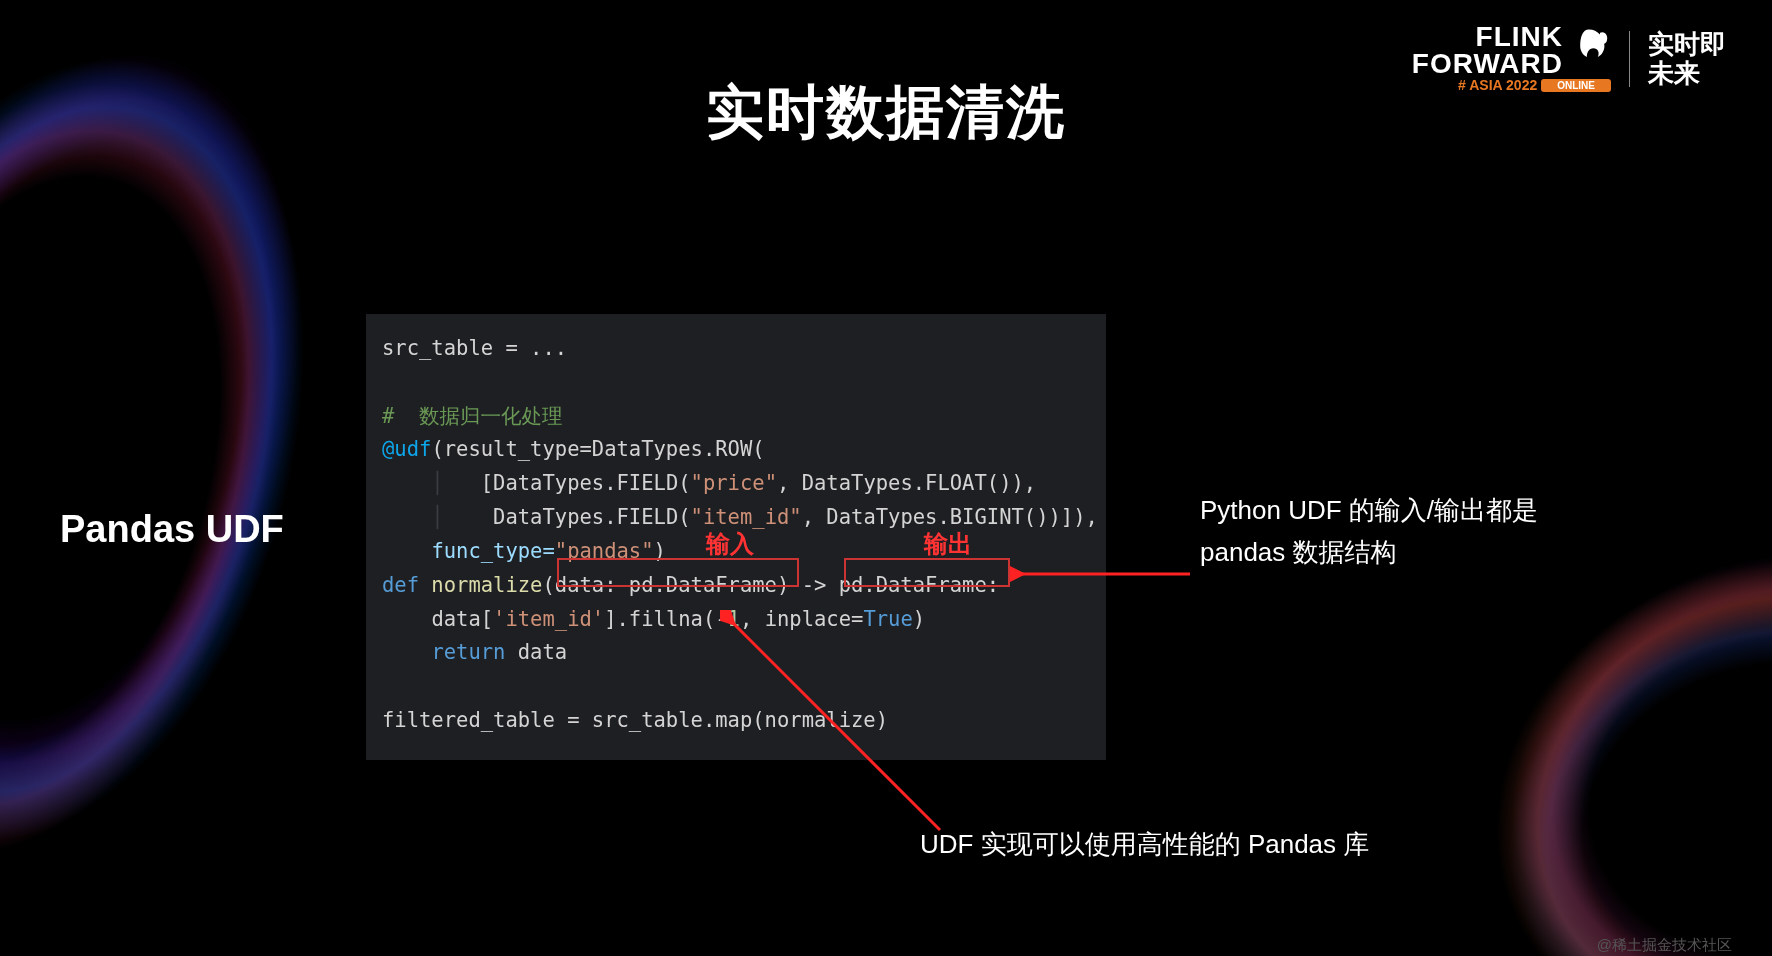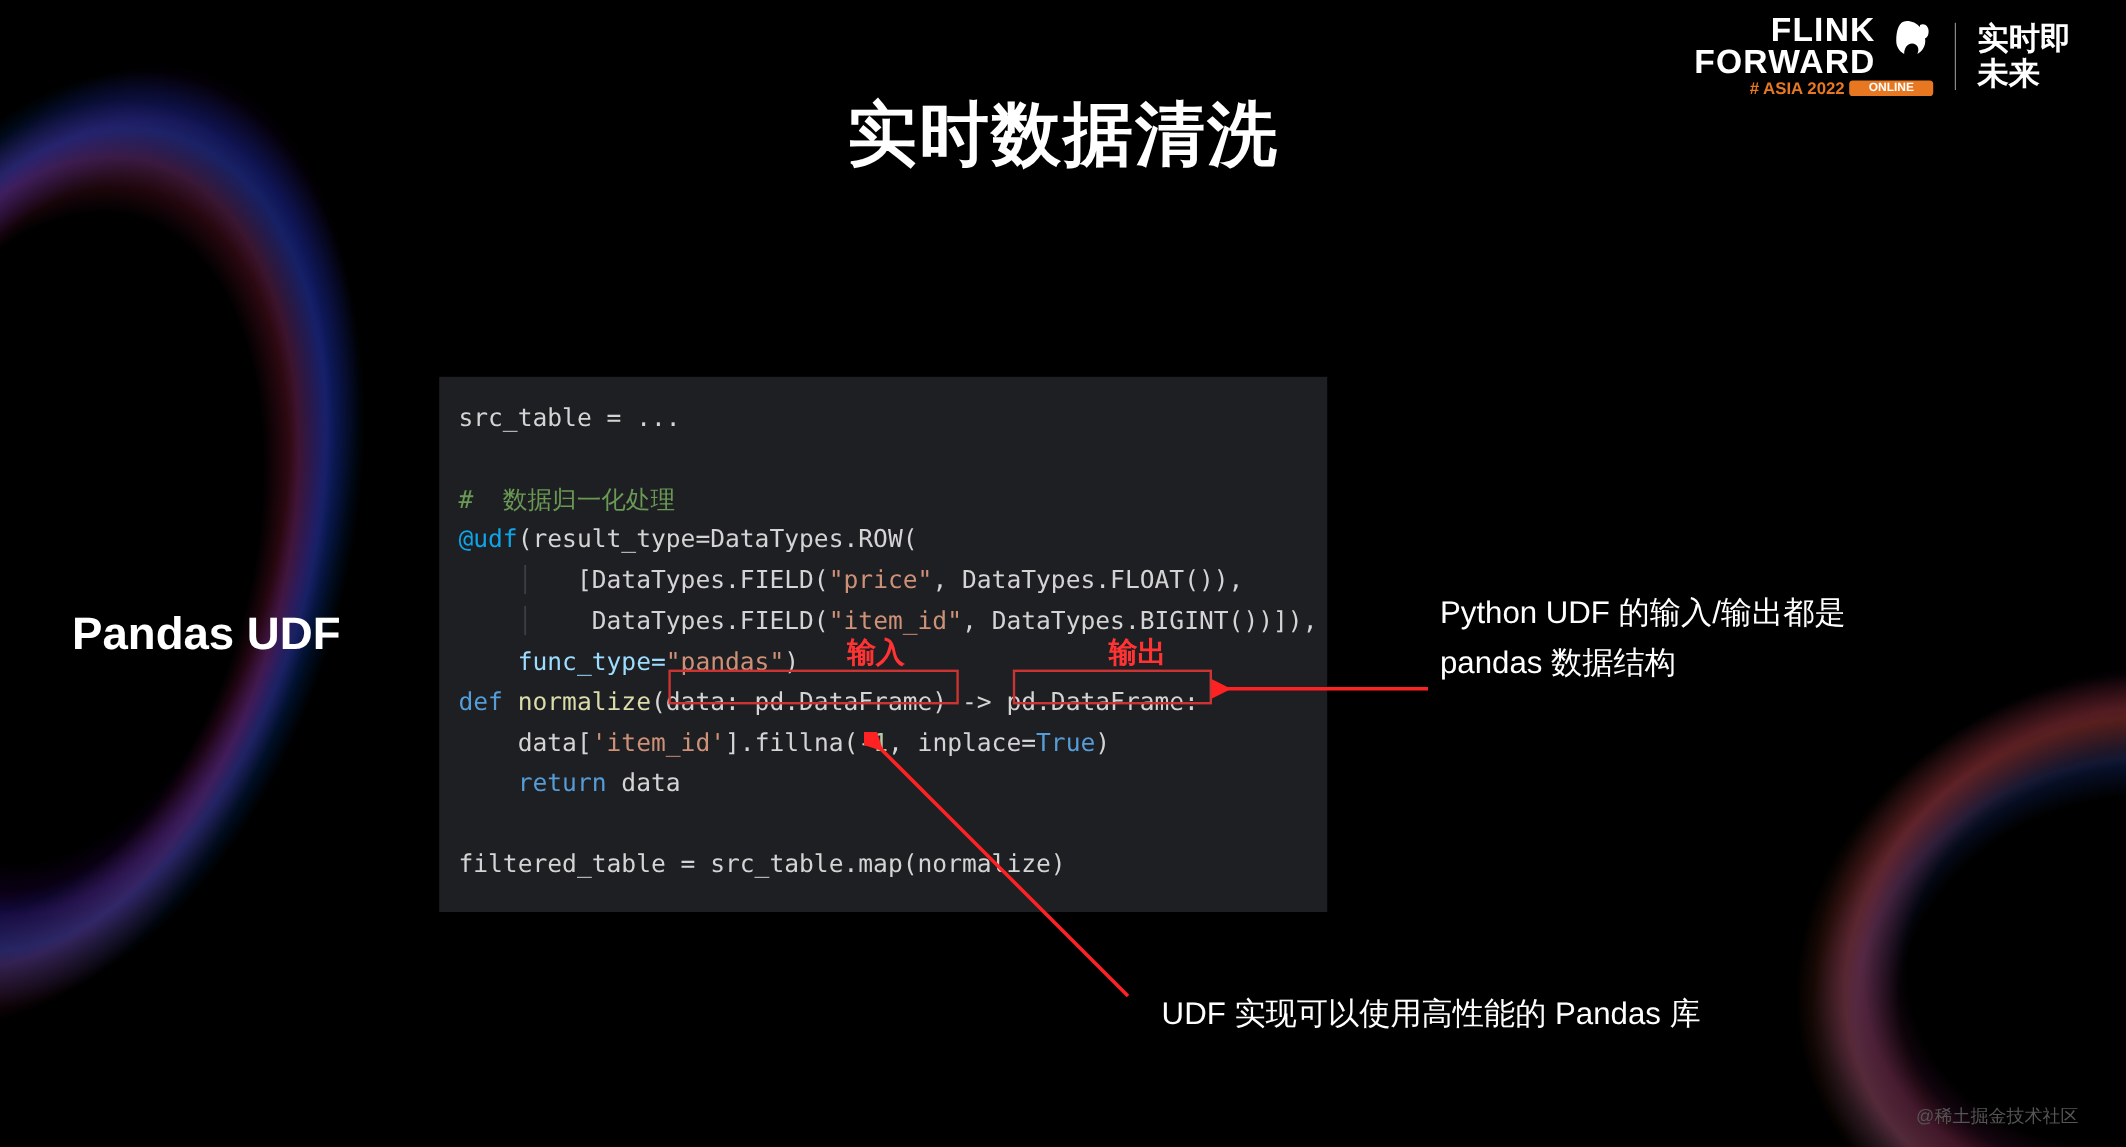--- a/index.html
+++ b/index.html
@@ -28,21 +28,21 @@
     width: 600px; height: 700px;
     background:
       radial-gradient(ellipse 350px 300px at 50% 50%, transparent 55%, rgba(255,100,50,0.25) 68%, transparent 80%),
       radial-gradient(ellipse 330px 280px at 52% 48%, transparent 58%, rgba(200,50,150,0.2) 70%, transparent 82%),
       radial-gradient(ellipse 310px 260px at 48% 52%, transparent 60%, rgba(50,100,255,0.2) 72%, transparent 84%);
     transform: rotate(-20deg);
     pointer-events: none;
   }
   .logo-group {
     position: absolute;
-    top: 12px; right: 46px;
+    top: 24px; right: 46px;
     display: flex;
     align-items: center;
     gap: 18px;
   }
   .flink-logo { text-align: right; }
   .flink-logo .line1 { color: #fff; font-weight: 900; font-size: 28px; letter-spacing: 1px; line-height: 0.95; }
   .flink-logo .line2 { color: #fff; font-weight: 900; font-size: 28px; letter-spacing: 1px; line-height: 0.95; }
   .flink-logo .line3 { font-size: 14px; font-weight: 700; display: flex; align-items: center; justify-content: flex-end; gap: 4px; }
   .flink-logo .asia { color: #e87722; }
   .flink-logo .online-badge { background: #e87722; color: #fff; padding: 1px 16px; border-radius: 3px; font-size: 10px; }
@@ -109,26 +109,26 @@
   .hl-label-out { left: 924px; top: 528px; }
 
   .annotation {
     position: absolute;
     color: #fff;
     font-size: 26px;
     line-height: 1.6;
     font-weight: 400;
   }
   .anno-right { left: 1200px; top: 490px; width: 440px; }
-  .anno-bottom { left: 920px; top: 824px; margin-left: 48px; }
+  .anno-bottom { left: 920px; top: 824px; }
 
   .arrow-svg { position: absolute; pointer-events: none; }
   .watermark {
     position: absolute;
-    right: 40px; bottom: 16px;
+    right: 40px; bottom: 1px;
     color: #555;
     font-size: 15px;
   }
 </style>
 </head>
 <body>
 
 <div class="bg-swirl-left"></div>
 <div class="bg-swirl-right"></div>
 

